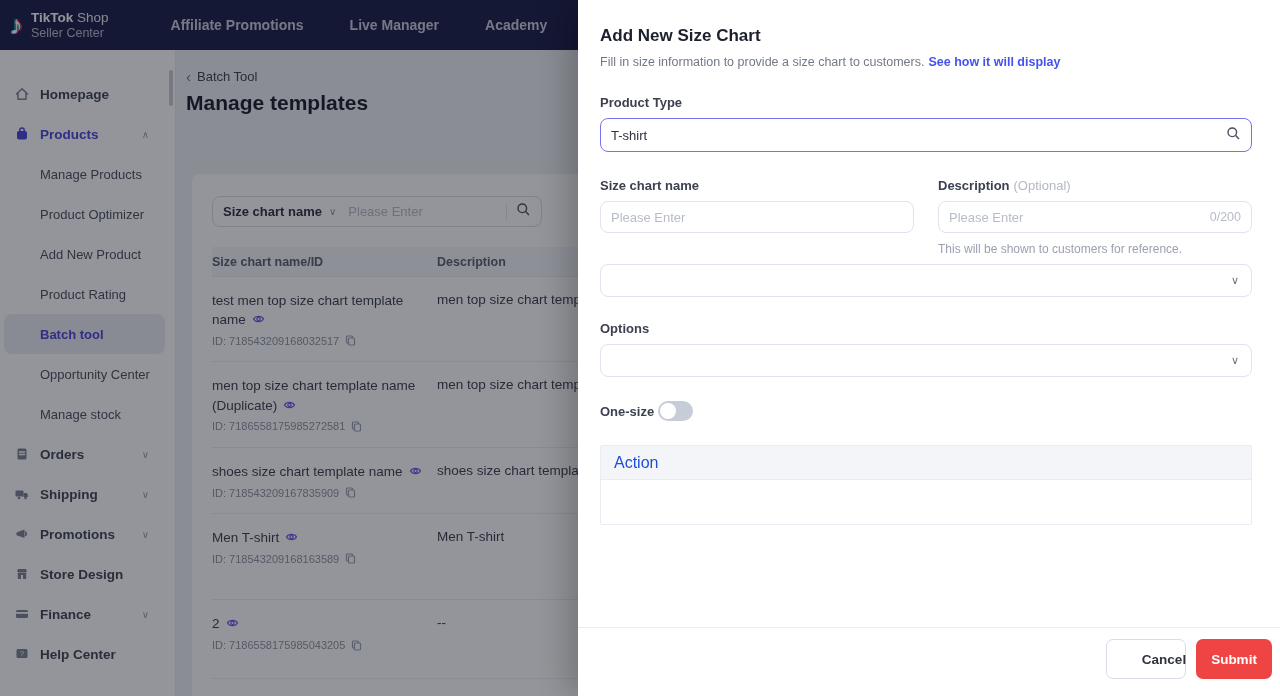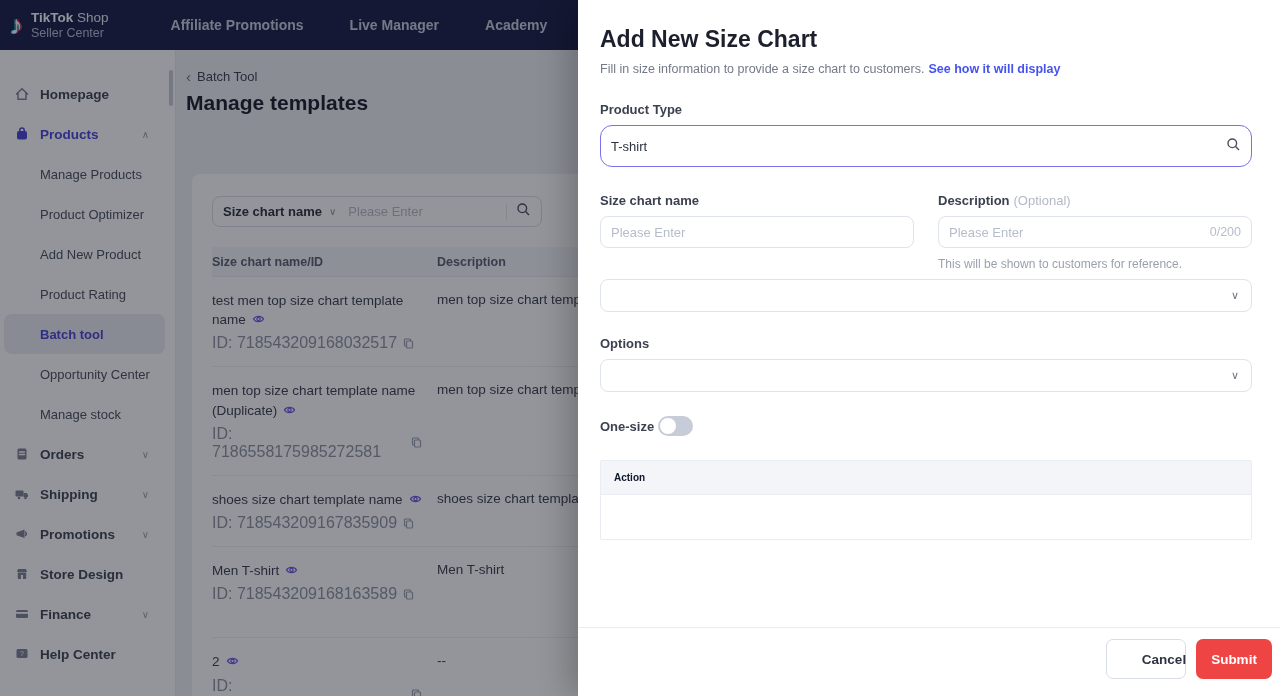--- a/index.html
+++ b/index.html
@@ -50,29 +50,29 @@
   .th { font-size:12.5px; font-weight:700; color:#585f70; }
   .col-name { width:225px; padding-left:0; }
   .col-desc { flex:1; }
   .thead .col-name { padding-left:0; }
   .trow { display:flex; border-bottom:1px solid #edeff4; padding:14px 0 14px 0; }
   .cell-name { width:225px; padding-right:14px; }
   .cell-desc { flex:1; font-size:13.5px; color:#3a3f4e; white-space:nowrap; padding-top:1px; }
   .name-line { font-size:13.5px; color:#3a3f4e; line-height:1.35; }
   .eye { display:inline-block; vertical-align:-1px; margin-left:6px; cursor:pointer; }
   .eye svg { stroke:#6a5ce8; fill:none; stroke-width:1.3; }
-  .id-line { margin-top:5px; font-size:16px; color:#8d93a3; display:flex; align-items:center; gap:5px; }
+  .id-line { margin-top:5px; font-size:11px; color:#8d93a3; display:flex; align-items:center; gap:5px; }
   .copy { cursor:pointer; display:inline-flex; }
   .copy svg { stroke:#9aa0af; fill:none; stroke-width:1.2; }
 
   
   .overlay { position:absolute; inset:0; background:rgba(16,19,32,0.45); z-index:5; }
   .drawer { position:absolute; top:0; right:0; width:702px; height:696px; background:#ffffff; z-index:10; box-shadow:-10px 0 30px rgba(0,0,0,.22); display:flex; flex-direction:column; }
   .drawer-body { flex:1; padding:26px 28px 0 22px; overflow:hidden; }
-  .d-title { font-size:23px; font-weight:700; color:#1c1f2c; }
+  .d-title { font-size:17px; font-weight:700; color:#1c1f2c; }
   .d-sub { margin-top:9px; font-size:12.5px; color:#737987; }
   .d-link { color:#4553ee; font-weight:700; cursor:pointer; margin-left:4px; }
   .d-label { font-size:13px; font-weight:700; color:#3c4150; }
   .opt { color:#b3b8c4; font-weight:400; margin-left:4px; }
   .mt26 { margin-top:26px; } .mt24 { margin-top:24px; } .mt8 { margin-top:8px; }
 
   .input-box { display:flex; align-items:center; border:1px solid #dfe3ec; border-radius:8px; height:32px; padding:0 10px; background:#fff; }
   .input-box.focused { border:1.5px solid #7a71ee; }
   .input-box input { border:none; outline:none; flex:1; font-size:13px; color:#2d3140; min-width:0; background:transparent; font-family:"Liberation Sans", sans-serif; }
   .input-box input::placeholder { color:#b6bcc9; }
@@ -84,21 +84,21 @@
   .helper { margin-top:9px; font-size:12px; color:#9aa0ae; }
 
   .select-box { display:flex; align-items:center; justify-content:flex-end; border:1px solid #dfe3ec; border-radius:8px; height:33px; padding:0 12px; cursor:pointer; background:#fff; }
   .sel-chev { font-size:11px; color:#6b7280; }
 
   .onesize-row { display:flex; align-items:center; gap:4px; }
   .toggle { width:35px; height:20px; border-radius:10px; background:#c6ccd8; position:relative; cursor:pointer; }
   .knob { position:absolute; top:2px; left:2px; width:16px; height:16px; border-radius:50%; background:#fff; }
 
   .action-table { margin-top:24px; border:1px solid #e9ecf2; border-radius:2px; }
-  .action-head { height:34px; background:#f4f5f9; display:flex; align-items:center; padding-left:13px; font-size:10px; font-weight:700; color:#0f172a; border-bottom:1px solid #e9ecf2; }
+  .action-head { height:34px; background:#f4f5f9; display:flex; align-items:center; padding-left:13px; font-size:16px; font-weight:400; color:#1d4ed8; border-bottom:1px solid #e9ecf2; }
   .action-body { height:44px; background:#fff; }
 
   .drawer-footer { border-top:1px solid #ebedf2; height:69px; display:flex; align-items:center; justify-content:flex-end; gap:10px; padding:0 8px 6px 0; }
   .btn { height:40px; border-radius:7px; font-size:13.5px; font-weight:700; display:flex; align-items:center; justify-content:center; cursor:pointer; font-family:"Liberation Sans", sans-serif; }
   .btn-cancel { width:80px; background:#fff; border:1px solid #d8dce6; color:#2f3340;padding-left:36px; }
   .btn-submit { width:76px; background:#ef4444; border:none; color:#fff; }
 </style>
 </head>
 <body>
 
@@ -344,21 +344,21 @@
   <div class="overlay"></div>
 
   <div class="drawer">
     <div class="drawer-body">
       <div class="d-title">Add New Size Chart</div>
       <div class="d-sub">
         <span>Fill in size information to provide a size chart to customers.</span><span class="d-link">See how it will display</span>
       </div>
 
       <div class="d-label mt26">Product Type</div>
-      <div class="input-box focused mt8" style="height:42px;border-radius:12px;">
+      <div class="input-box focused mt8" style="height:34px;">
         <input value="T-shirt" style="">
         <span class="srch"><svg width="15" height="15" viewBox="0 0 15 15">
               <circle cx="6.3" cy="6.3" r="4.3"></circle>
               <path d="M9.6 9.6 L13 13"></path>
             </svg></span>
       </div>
 
       <div class="two-col mt26">
         <div class="col">
           <div class="d-label">Size chart name</div>

